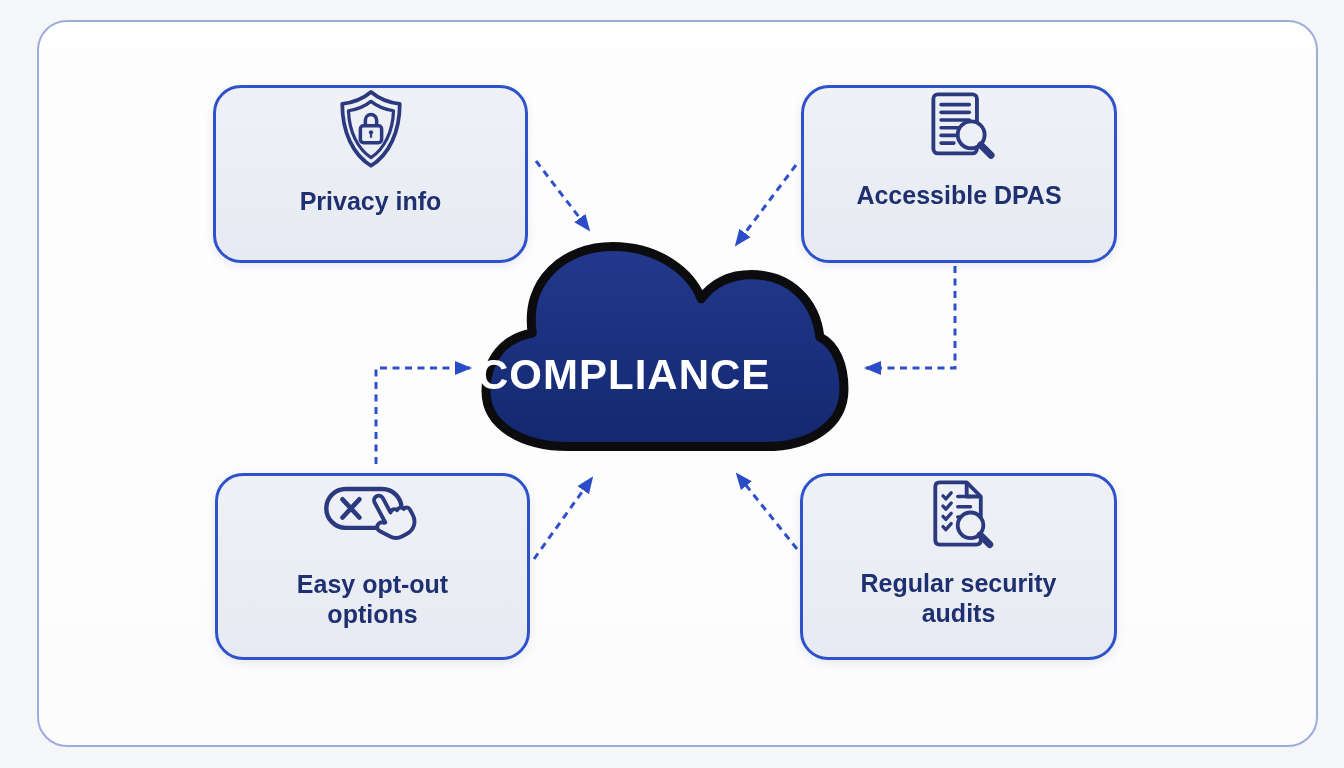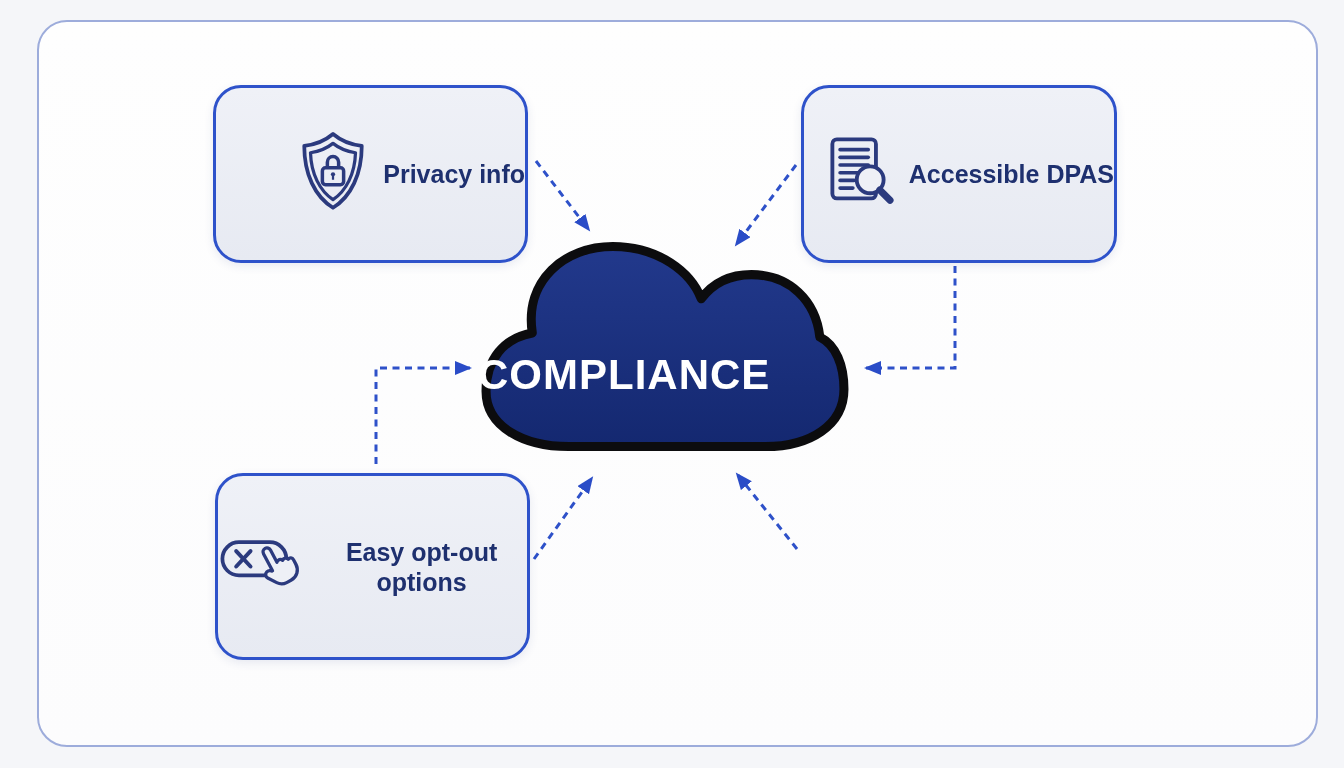--- a/index.html
+++ b/index.html
@@ -11,21 +11,21 @@
   }
   .stage{position:relative;width:1344px;height:768px;}
   .frame{
     position:absolute;left:37px;top:20px;width:1281px;height:727px;
     border:2px solid #9dacdb;border-radius:30px;
     background:linear-gradient(180deg,#fefefe,#fcfcfd);
     box-sizing:border-box;
   }
   .node{
     position:absolute;
-    display:flex;flex-direction:row;align-items:center;justify-content:flex-end;
+    display:flex;flex-direction:column;align-items:center;justify-content:flex-start;
     gap:10px;
     border:3px solid #2e52ca;border-radius:28px;
     background:linear-gradient(180deg,#eff1f7,#e7eaf2);
     box-shadow:0 3px 10px rgba(40,60,130,.10);
     box-sizing:border-box;
   }
   .node-tl{left:213px;top:85px;width:315px;height:178px;}
   .node-tr{left:801px;top:85px;width:316px;height:178px;}
   .node-bl{left:215px;top:473px;width:315px;height:187px;}
   .node-br{left:800px;top:473px;width:317px;height:187px;}
@@ -111,20 +111,39 @@
                  c1.9,-0.9 4,0.5 4,2.7
                  v4.5 c0,6.2 -4.6,10.9 -10.8,10.9 h-4.4
                  c-3.2,0 -6.2,-1.6 -8,-4.2 l-5.2,-7.6
                  c-1.3,-1.9 -0.4,-4.5 1.8,-5.2
                  c1.6,-0.5 3.3,0.1 4.3,1.4 z" fill="#eef0f6" stroke="#2b3a7e" stroke-width="3" stroke-linejoin="round"></path>
       </g>
     </svg>
     <div class="node-label">Easy opt-out options</div>
   </div>
 
+  <div class="node node-br">
+    <svg class="icon" width="82" height="82" viewBox="0 0 64 64" fill="none">
+      <path d="M17,5 H38 L49,16 V50 Q49,53.5 45.5,53.5 H17 Q13.5,53.5 13.5,50 V8.5 Q13.5,5 17,5 Z" stroke="#2b3a7e" stroke-width="3" stroke-linejoin="round"></path>
+      <path d="M38,5 V16 H49" stroke="#2b3a7e" stroke-width="3" stroke-linejoin="round"></path>
+      <g stroke="#2b3a7e" stroke-width="2.6" stroke-linecap="round" stroke-linejoin="round">
+        <path d="M19.5,15.5 l2.2,2.4 l4.2,-4.8"></path>
+        <path d="M19.5,23.5 l2.2,2.4 l4.2,-4.8"></path>
+        <path d="M19.5,31.5 l2.2,2.4 l4.2,-4.8"></path>
+        <path d="M19.5,39.5 l2.2,2.4 l4.2,-4.8"></path>
+        <line x1="31" y1="16" x2="41" y2="16"></line>
+        <line x1="31" y1="24" x2="41" y2="24"></line>
+        <line x1="31" y1="32" x2="35.5" y2="32"></line>
+        <line x1="31" y1="40" x2="34.5" y2="40"></line>
+      </g>
+      <circle cx="41" cy="38.5" r="10" fill="#eef0f6" stroke="#2b3a7e" stroke-width="3"></circle>
+      <line x1="48.5" y1="46" x2="56" y2="53.5" stroke="#2b3a7e" stroke-width="5.5" stroke-linecap="round"></line>
+    </svg>
+    <div class="node-label">Regular security audits</div>
+  </div>
 
   <div class="cloud">
     <svg width="374" height="218" viewBox="0 0 372 212" xmlns="http://www.w3.org/2000/svg">
       <defs>
         <linearGradient id="cg" x1="0" y1="0" x2="0" y2="1">
           <stop offset="0" stop-color="#22398c"></stop>
           <stop offset="1" stop-color="#142870"></stop>
         </linearGradient>
       </defs>
       <path d="M 90,205

